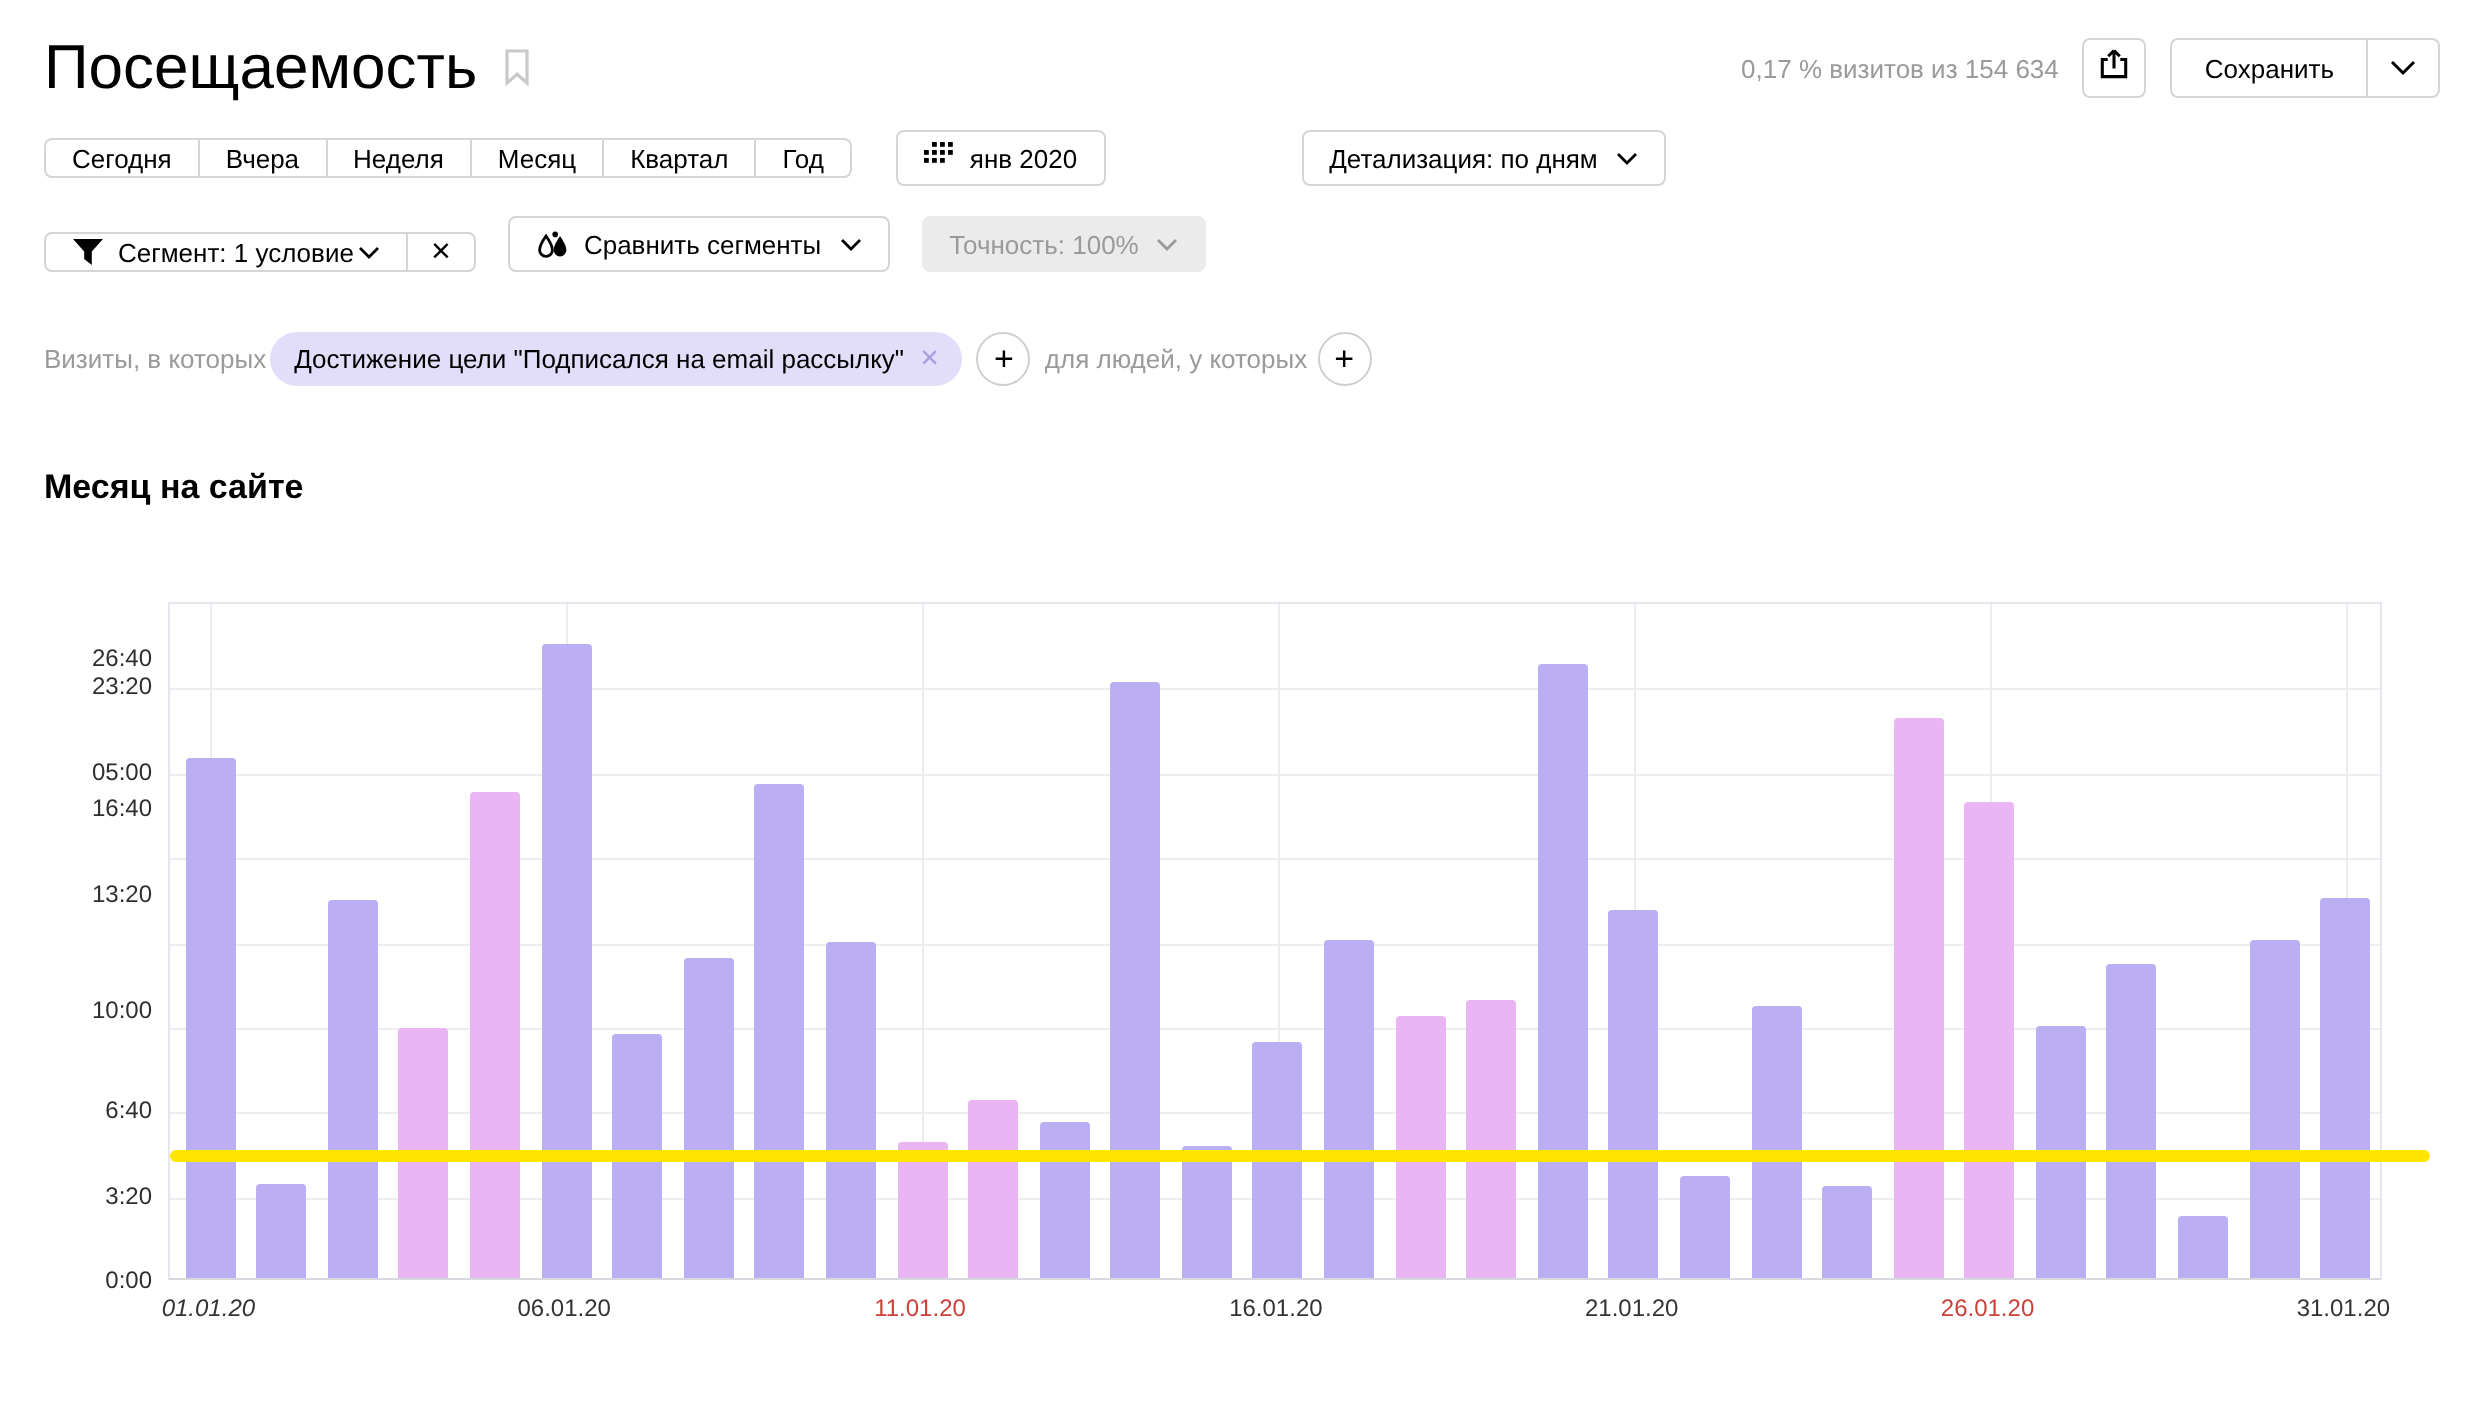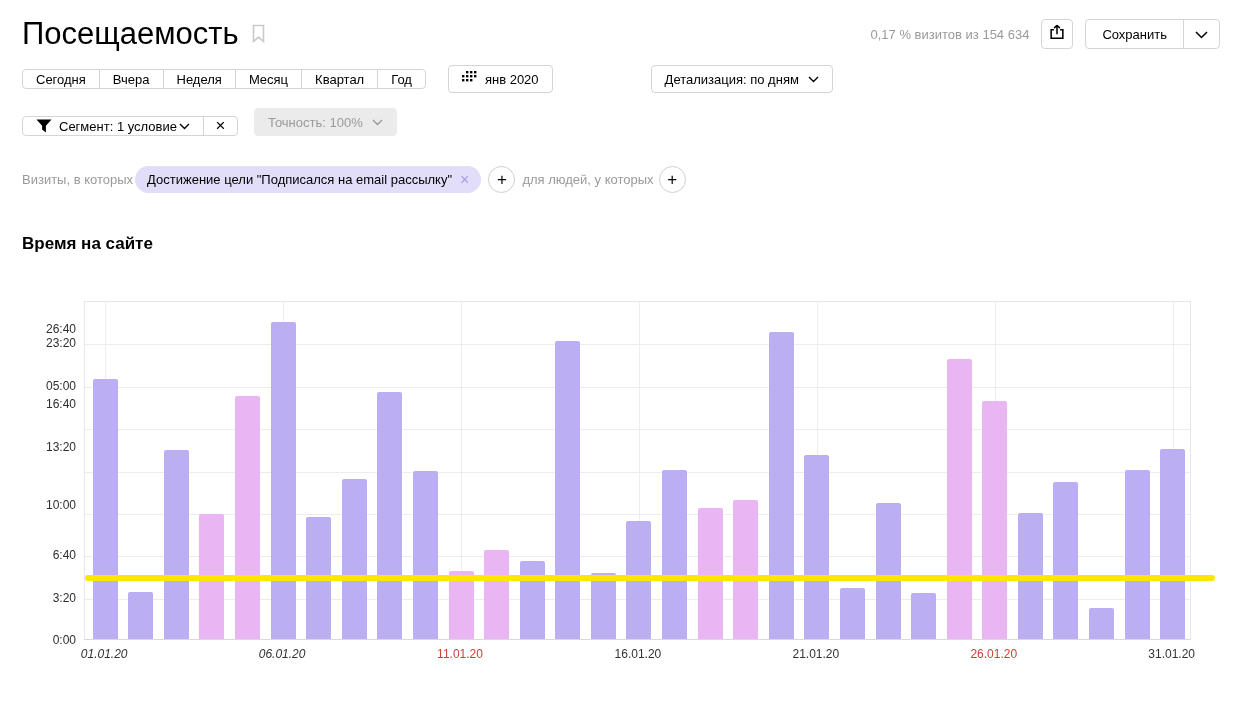--- a/index.html
+++ b/index.html
@@ -151,20 +151,35 @@
         <span class="chev">
           <svg width="11" height="7" viewBox="0 0 11 7">
               <path d="M1 1 L5.5 5.5 L10 1" fill="none" stroke="#000" stroke-width="1.4"></path>
             </svg>
         </span>
       </div>
       <div class="seg-btn btn-x">
         <span style="font-size:17px;">×</span>
       </div>
     </div>
+    <div class="btn">
+      <span style="display:inline-flex;">
+        <svg width="17" height="15" viewBox="0 0 17 15">
+          <path d="M5 3 C5 3 1.8 7.5 1.8 10 a3.2 3.2 0 0 0 6.4 0 C8.2 7.5 5 3 5 3 Z" fill="none" stroke="#000" stroke-width="1.4"></path>
+          <circle cx="9.6" cy="2.2" r="1.4" fill="#000"></circle>
+          <path d="M12 3 C12 3 8.8 7.5 8.8 10 a3.2 3.2 0 0 0 6.4 0 C15.2 7.5 12 3 12 3 Z" fill="#000"></path>
+        </svg>
+      </span>
+      <span>Сравнить сегменты</span>
+      <span class="chev">
+        <svg width="11" height="7" viewBox="0 0 11 7">
+            <path d="M1 1 L5.5 5.5 L10 1" fill="none" stroke="#000" stroke-width="1.4"></path>
+          </svg>
+      </span>
+    </div>
     <div class="btn btn-disabled">
       <span>Точность: 100%</span>
       <span class="chev">
         <svg width="11" height="7" viewBox="0 0 11 7">
             <path d="M1 1 L5.5 5.5 L10 1" fill="none" stroke="#9a9a9a" stroke-width="1.4"></path>
           </svg>
       </span>
     </div>
   </div>
 
@@ -176,21 +191,21 @@
     </div>
     <div class="plus-btn" style="margin-left:5px;">
       <span>+</span>
     </div>
     <span class="muted" style="margin-left:5px;">для людей, у которых</span>
     <div class="plus-btn" style="margin-left:3px;">
       <span>+</span>
     </div>
   </div>
 
-  <div class="chart-title">Время на сайте</div>
+  <div class="chart-title">Месяц на сайте</div>
   <div class="chart-area">
     <div class="plot" id="plot">
         <div class="hgrid" style="top: 296.625px; background: rgb(236, 236, 241);"></div>
         <div class="hgrid" style="top: 254.25px; background: rgb(236, 236, 241);"></div>
         <div class="hgrid" style="top: 211.875px; background: rgb(236, 236, 241);"></div>
         <div class="hgrid" style="top: 169.5px; background: rgb(236, 236, 241);"></div>
         <div class="hgrid" style="top: 127.125px; background: rgb(236, 236, 241);"></div>
         <div class="hgrid" style="top: 84.75px; background: rgb(236, 236, 241);"></div>
         <div class="hgrid" style="top: 42.375px; background: rgb(236, 236, 241);"></div>
         <div class="vgrid" style="left: 20.2px; background: rgb(236, 236, 241);"></div>
@@ -237,21 +252,21 @@
         <div class="ylabel" style="top: 633px;">0:00</div>
         <div class="ylabel" style="top: 590.625px;">3:20</div>
         <div class="ylabel" style="top: 548.25px;">6:40</div>
         <div class="ylabel" style="top: 498px;">10:00</div>
         <div class="ylabel" style="top: 440px;">13:20</div>
         <div class="ylabel" style="top: 397px;">16:40</div>
         <div class="ylabel" style="top: 378.75px;">05:00</div>
         <div class="ylabel" style="top: 336.375px;">23:20</div>
         <div class="ylabel" style="top: 294px; margin-top: 28px;">26:40</div>
         <div class="xlabel" style="left: 59.2px; font-style: italic;">01.01.20</div>
-        <div class="xlabel" style="left: 237.115px; font-style: italic;">06.01.20</div>
+        <div class="xlabel" style="left: 237.115px;">06.01.20</div>
         <div class="xlabel" style="left: 415.03px; color: rgb(203, 64, 56);">11.01.20</div>
         <div class="xlabel" style="left: 592.945px;">16.01.20</div>
         <div class="xlabel" style="left: 770.86px;">21.01.20</div>
         <div class="xlabel" style="left: 948.775px; color: rgb(203, 64, 56);">26.01.20</div>
         <div class="xlabel" style="left: 1126.69px;">31.01.20</div>
       </div>
   </div>
 
 </div>
 

